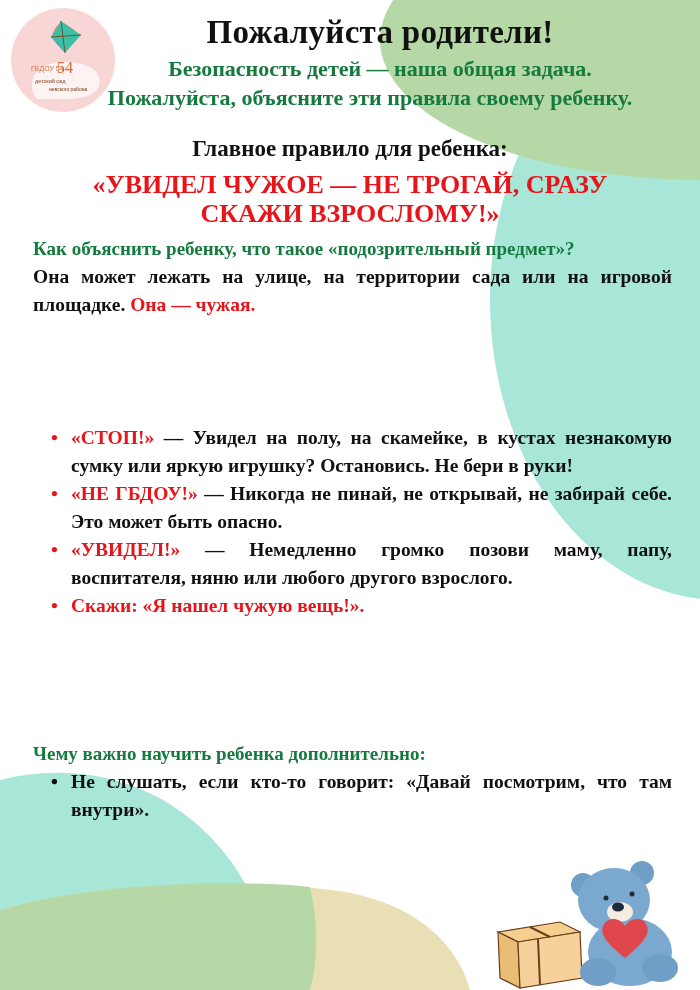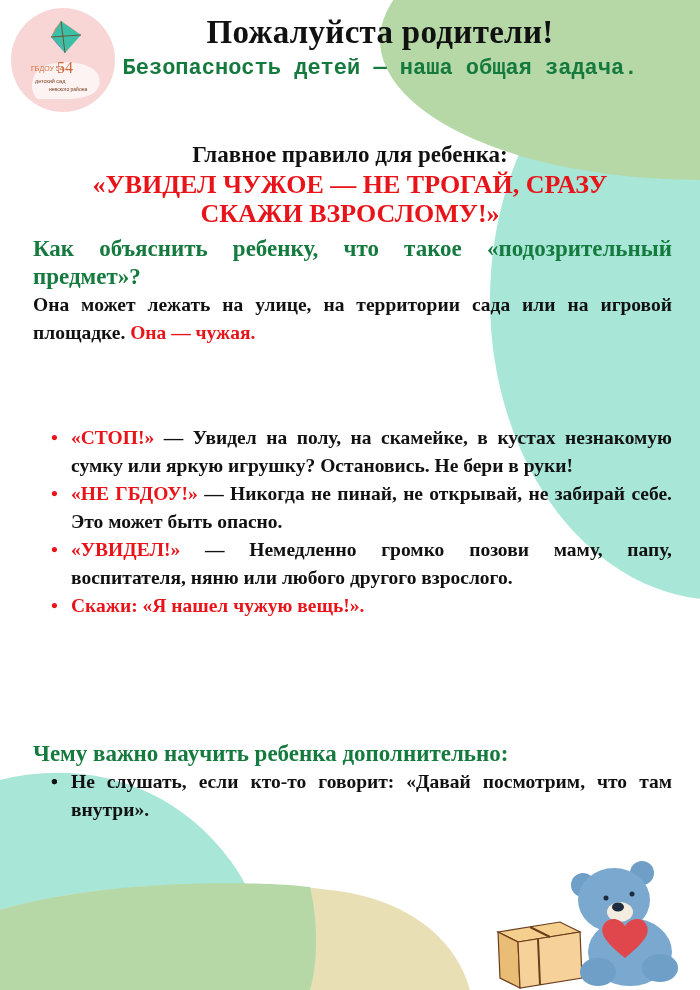--- a/index.html
+++ b/index.html
@@ -3,28 +3,28 @@
 <meta charset="utf-8">
 <style>
   html,body{margin:0;padding:0;}
   body{width:700px;height:990px;position:relative;overflow:hidden;background:#ffffff;
        font-family:"Liberation Serif","DejaVu Serif",serif;}
   .bg{position:absolute;inset:0;z-index:0;}
   .content{position:absolute;inset:0;z-index:1;}
   .logo{position:absolute;left:7px;top:7px;width:112px;height:106px;}
   .title{position:absolute;left:0;right:0;top:14px;text-align:center;font-size:33px;font-weight:bold;color:#111;letter-spacing:0.3px;margin-left:60px;}
   .sub{position:absolute;left:0;right:0;text-align:center;font-size:22px;font-weight:bold;color:#157a3e;}
-  .sub1{top:56px;margin-left:60px;font-family:Liberation Mono, monospace;}
+  .sub1{top:56px;margin-left:60px;}
   .sub2{top:85px;margin-left:40px;}
-  .rule-head{position:absolute;left:0;right:0;top:142px;text-align:center;font-size:23px;font-weight:bold;color:#111;}
+  .rule-head{position:absolute;left:0;right:0;top:136px;text-align:center;font-size:23px;font-weight:bold;color:#111;}
   .rule{position:absolute;left:40px;right:40px;top:170px;text-align:center;font-size:26px;font-weight:bold;color:#e8141a;line-height:29px;}
   .block{position:absolute;left:33px;right:28px;font-size:19.5px;font-weight:bold;line-height:28px;color:#111;text-align:justify;}
   .green{color:#157a3e;}
   .red{color:#e8141a;}
-  .h{font-size:23px;}
+  .h{font-size:19px;}
   ul{margin:0;padding:0;list-style:none;}
   li{position:relative;padding-left:38px;text-align:justify;}
   li .bul{position:absolute;left:18px;top:0;}
   .bul.red{color:#e8141a;}
   .art{position:absolute;right:0;bottom:0;width:220px;height:150px;}
 </style>
 </head>
 <body>
 
 <svg class="bg" width="700" height="990" viewBox="0 0 700 990">
@@ -50,20 +50,21 @@
       <line x1="54" y1="14" x2="58" y2="46" stroke="#7a3b1a" stroke-width="0.8"></line>
     </g>
     <text x="24" y="64" font-size="7" fill="#d1683a" font-family="Liberation Sans, sans-serif">ГБДОУ 54</text>
     <text x="50" y="66" font-size="16" fill="#d1683a" font-family="Liberation Serif, serif">54</text>
     <text x="28" y="76" font-size="5.5" fill="#7a3b1a" font-family="Liberation Sans, sans-serif">детский сад</text>
     <text x="42" y="84" font-size="5" fill="#7a3b1a" font-family="Liberation Sans, sans-serif">невского района</text>
   </svg>
 
   <div class="title">Пожалуйста родители!</div>
   <div class="sub sub1">Безопасность детей — наша общая задача.</div>
+  <div class="sub sub2">Пожалуйста, объясните эти правила своему ребенку.</div>
 
   <div class="rule-head">Главное правило для ребенка:</div>
   <div class="rule">«УВИДЕЛ ЧУЖОЕ — НЕ ТРОГАЙ, СРАЗУ СКАЖИ ВЗРОСЛОМУ!»</div>
 
   <div class="block" style="top:235px;">
     <div class="green h">Как объяснить ребенку, что такое «подозрительный предмет»?</div>
     <div><span>Она может лежать на улице, на территории сада или на игровой площадке. </span><span class="red">Она — чужая.</span></div>
   </div>
 
   <div class="block" style="top:424px;">

